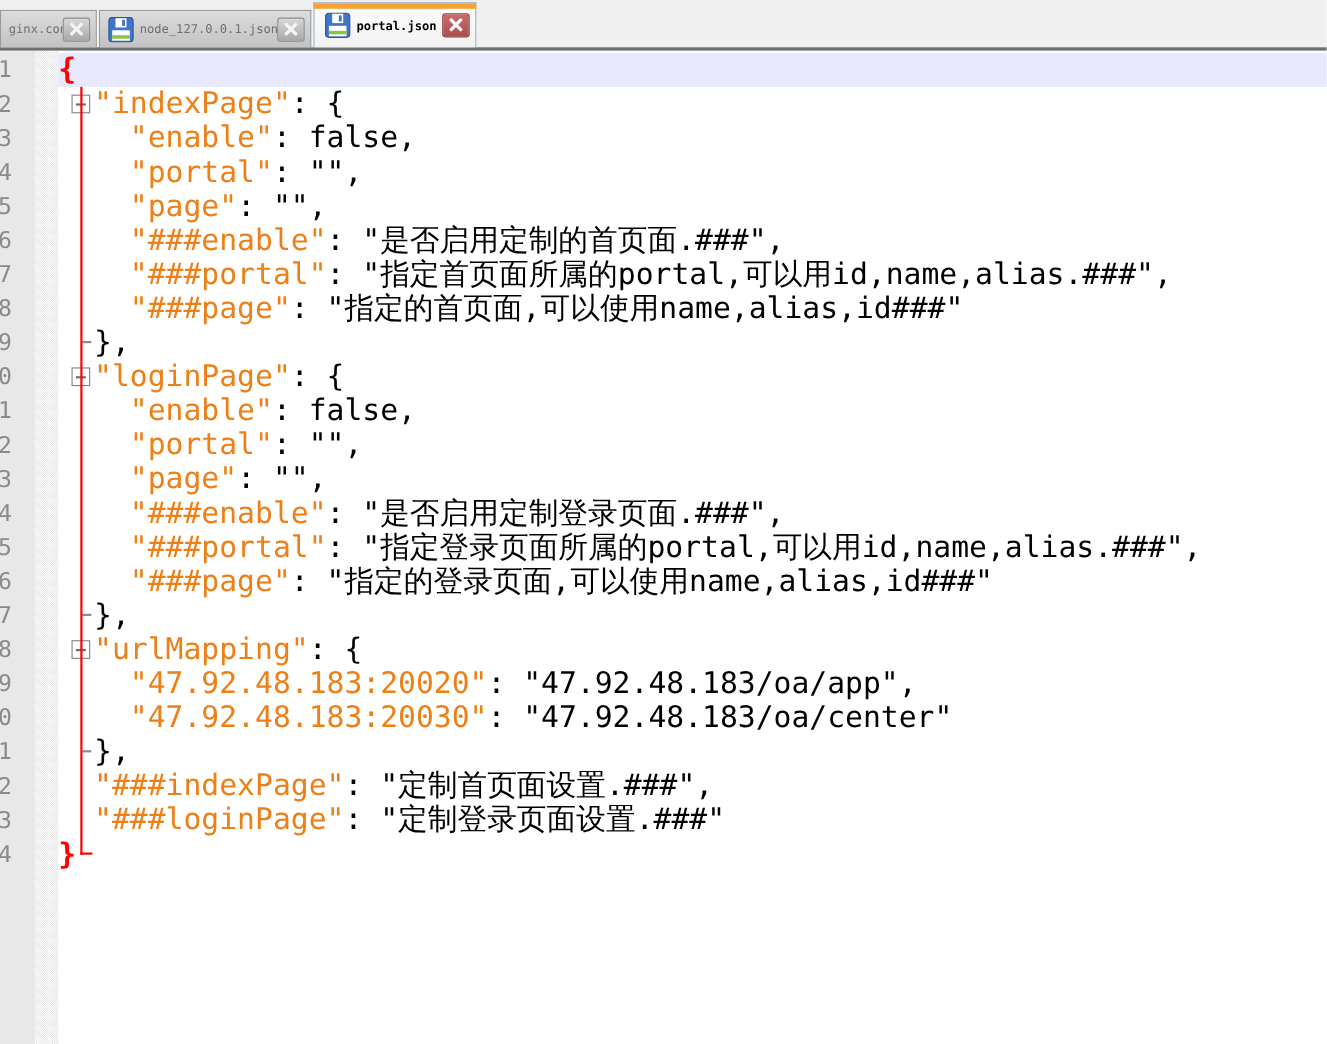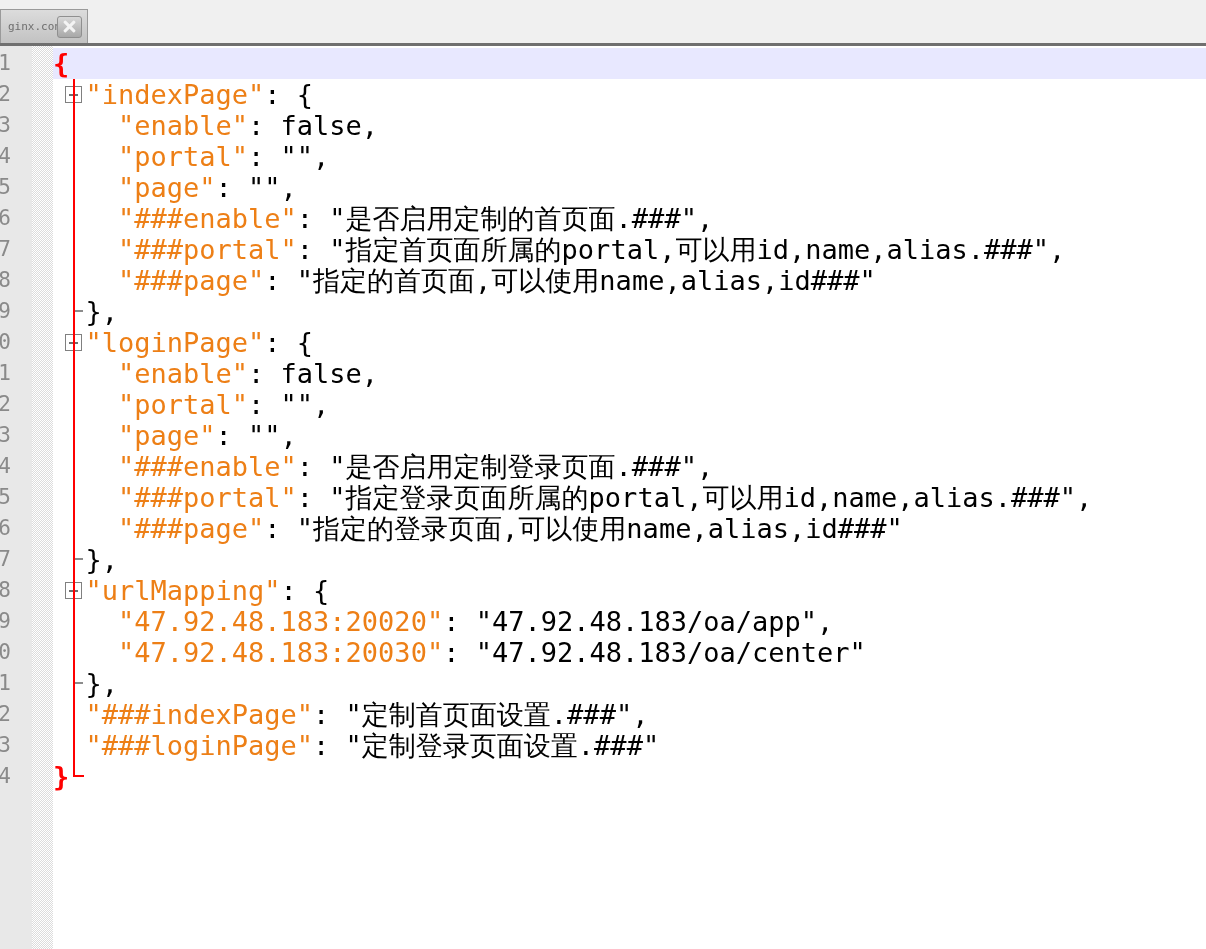--- a/index.html
+++ b/index.html
@@ -65,20 +65,43 @@
   .seg-brace{color:#FF0000;font-weight:bold;}
 </style>
 </head>
 <body>
 
 <div class="tabbar">
   <div class="tab inactive tab-1">
     <span class="tab-label">ginx.conf</span>
     <span class="closebox gray"></span>
   </div>
+  <div class="tab inactive tab-2">
+    <svg class="floppy" viewBox="0 0 24 24">
+      <rect x="1" y="1" width="22" height="22" rx="3" fill="#3E74C9" stroke="#2B5699"></rect>
+      <rect x="7" y="1.5" width="10" height="8.5" fill="#FFFFFF"></rect>
+      <rect x="13" y="3" width="2.6" height="5.5" fill="#3E74C9"></rect>
+      <rect x="4" y="12.5" width="16" height="9.5" fill="#FFFFFF"></rect>
+      <rect x="4" y="17" width="16" height="3.2" fill="#8CC63F"></rect>
+    </svg>
+    <span class="tab-label">node_127.0.0.1.json</span>
+    <span class="closebox gray"></span>
+  </div>
+  <div class="tab active tab-3">
+    <span class="accent"></span>
+    <svg class="floppy" viewBox="0 0 24 24">
+      <rect x="1" y="1" width="22" height="22" rx="3" fill="#3E74C9" stroke="#2B5699"></rect>
+      <rect x="7" y="1.5" width="10" height="8.5" fill="#FFFFFF"></rect>
+      <rect x="13" y="3" width="2.6" height="5.5" fill="#3E74C9"></rect>
+      <rect x="4" y="12.5" width="16" height="9.5" fill="#FFFFFF"></rect>
+      <rect x="4" y="17" width="16" height="3.2" fill="#8CC63F"></rect>
+    </svg>
+    <span class="tab-label">portal.json</span>
+    <span class="closebox red"></span>
+  </div>
 </div>
 
 <div class="editor">
   <div class="gutter">
     <div class="numwrap">
         <div class="num" style="top: 2px;">1</div>
         <div class="num" style="top: 33px;">2</div>
         <div class="num" style="top: 64px;">3</div>
         <div class="num" style="top: 95px;">4</div>
         <div class="num" style="top: 126px;">5</div>

